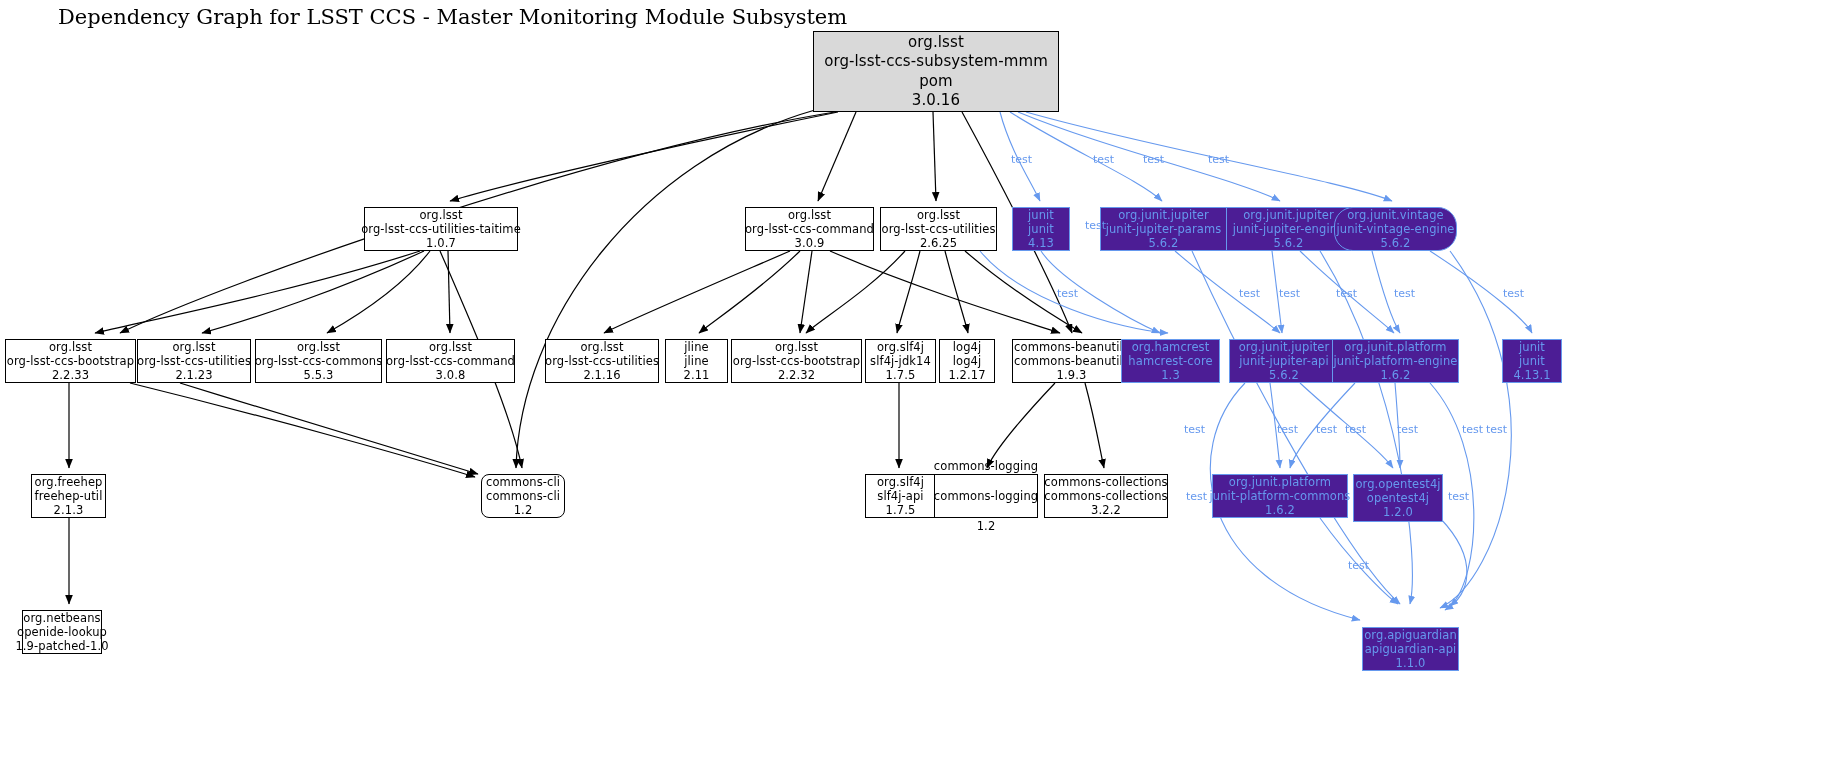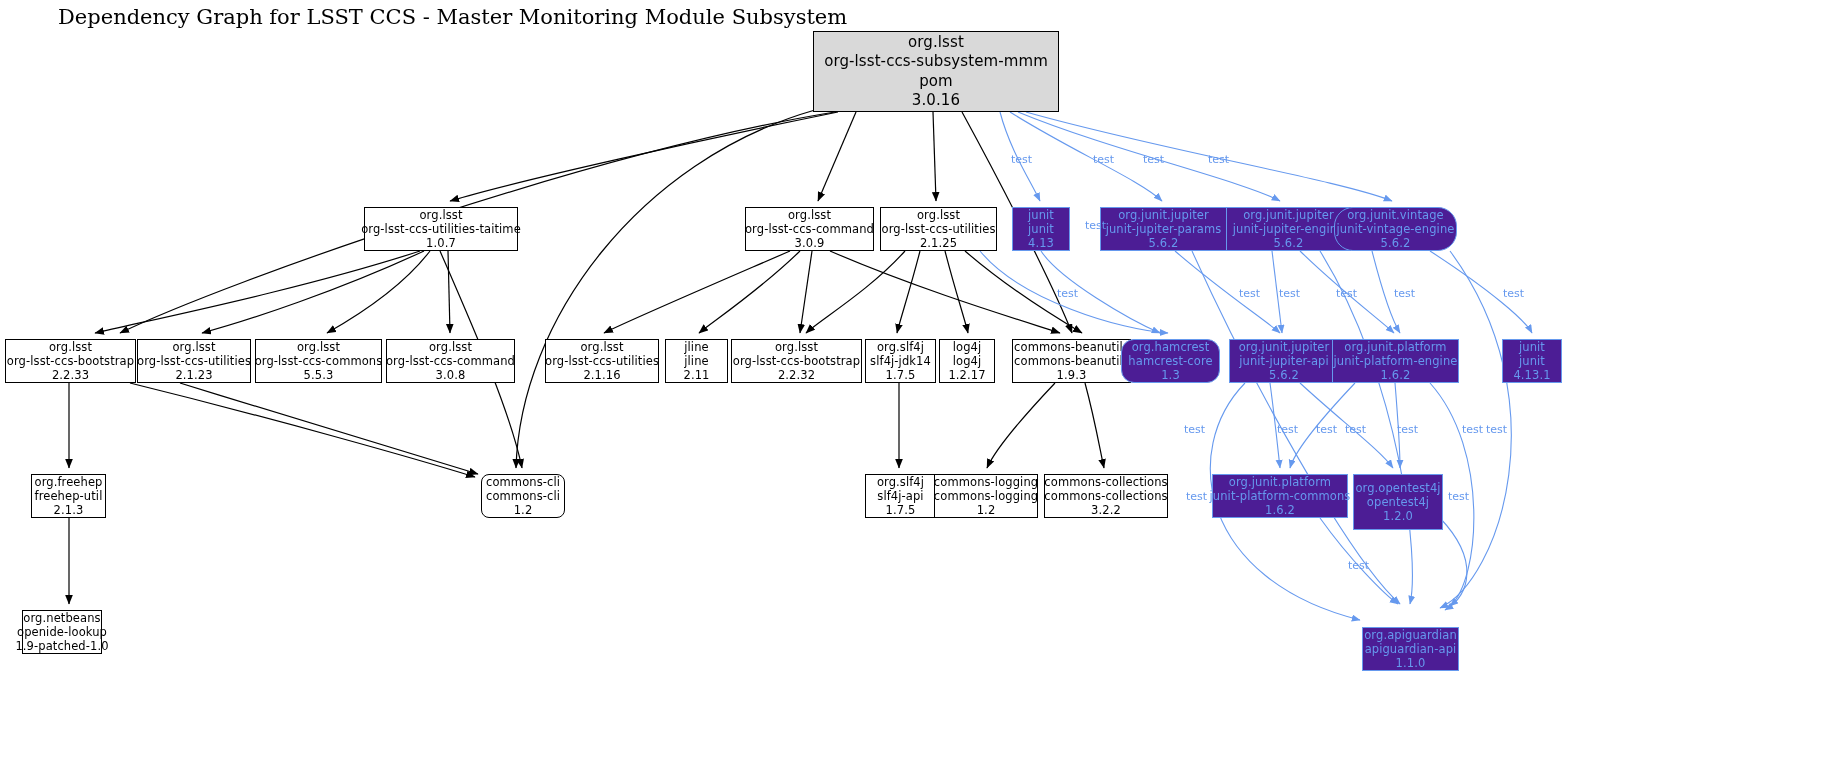--- a/index.html
+++ b/index.html
@@ -149,21 +149,21 @@
         <span class="ln">1.0.7</span>
       </div>
       <div class="node" style="left: 745px; top: 207px; width: 129px; height: 44px;">
         <span class="ln">org.lsst</span>
         <span class="ln">org-lsst-ccs-command</span>
         <span class="ln">3.0.9</span>
       </div>
       <div class="node" style="left: 880px; top: 207px; width: 117px; height: 44px;">
         <span class="ln">org.lsst</span>
         <span class="ln">org-lsst-ccs-utilities</span>
-        <span class="ln">2.1.25</span>
+        <span class="ln">2.6.25</span>
       </div>
       <div class="node test" style="left: 1012px; top: 207px; width: 58px; height: 44px;">
         <span class="ln">junit</span>
         <span class="ln">junit</span>
         <span class="ln">4.13</span>
       </div>
       <div class="node test" style="left: 1100px; top: 207px; width: 127px; height: 44px;">
         <span class="ln">org.junit.jupiter</span>
         <span class="ln">junit-jupiter-params</span>
         <span class="ln">5.6.2</span>
@@ -221,21 +221,21 @@
       <div class="node" style="left: 939px; top: 339px; width: 56px; height: 44px;">
         <span class="ln">log4j</span>
         <span class="ln">log4j</span>
         <span class="ln">1.2.17</span>
       </div>
       <div class="node" style="left: 1012px; top: 339px; width: 119px; height: 44px;">
         <span class="ln">commons-beanutils</span>
         <span class="ln">commons-beanutils</span>
         <span class="ln">1.9.3</span>
       </div>
-      <div class="node test" style="left: 1121px; top: 339px; width: 99px; height: 44px; border-radius: 13px;">
+      <div class="node test" style="left: 1121px; top: 339px; width: 99px; height: 44px;">
         <span class="ln">org.hamcrest</span>
         <span class="ln">hamcrest-core</span>
         <span class="ln">1.3</span>
       </div>
       <div class="node test" style="left: 1229px; top: 339px; width: 110px; height: 44px;">
         <span class="ln">org.junit.jupiter</span>
         <span class="ln">junit-jupiter-api</span>
         <span class="ln">5.6.2</span>
       </div>
       <div class="node test" style="left: 1332px; top: 339px; width: 127px; height: 44px;">
@@ -256,36 +256,36 @@
       <div class="node" style="left: 481px; top: 474px; width: 84px; height: 44px; border-radius: 8px;">
         <span class="ln">commons-cli</span>
         <span class="ln">commons-cli</span>
         <span class="ln">1.2</span>
       </div>
       <div class="node" style="left: 865px; top: 474px; width: 71px; height: 44px;">
         <span class="ln">org.slf4j</span>
         <span class="ln">slf4j-api</span>
         <span class="ln">1.7.5</span>
       </div>
-      <div class="node" style="left: 934px; top: 474px; width: 104px; height: 44px;">
+      <div class="node" style="left: 934px; top: 474px; width: 104px; height: 44px; gap: 16px;">
         <span class="ln">commons-logging</span>
         <span class="ln">commons-logging</span>
         <span class="ln">1.2</span>
       </div>
       <div class="node" style="left: 1044px; top: 474px; width: 124px; height: 44px; justify-content: center;">
         <span class="ln">commons-collections</span>
         <span class="ln">commons-collections</span>
         <span class="ln">3.2.2</span>
       </div>
       <div class="node test" style="left: 1212px; top: 474px; width: 136px; height: 44px;">
         <span class="ln">org.junit.platform</span>
         <span class="ln">junit-platform-commons</span>
         <span class="ln">1.6.2</span>
       </div>
-      <div class="node test" style="left: 1353px; top: 474px; width: 90px; height: 56px;">
+      <div class="node test" style="left: 1353px; top: 474px; width: 90px; height: 48px;">
         <span class="ln">org.opentest4j</span>
         <span class="ln">opentest4j</span>
         <span class="ln">1.2.0</span>
       </div>
       <div class="node" style="left: 22px; top: 610px; width: 80px; height: 44px;">
         <span class="ln">org.netbeans</span>
         <span class="ln">openide-lookup</span>
         <span class="ln">1.9-patched-1.0</span>
       </div>
       <div class="node test" style="left: 1362px; top: 627px; width: 97px; height: 44px;">

